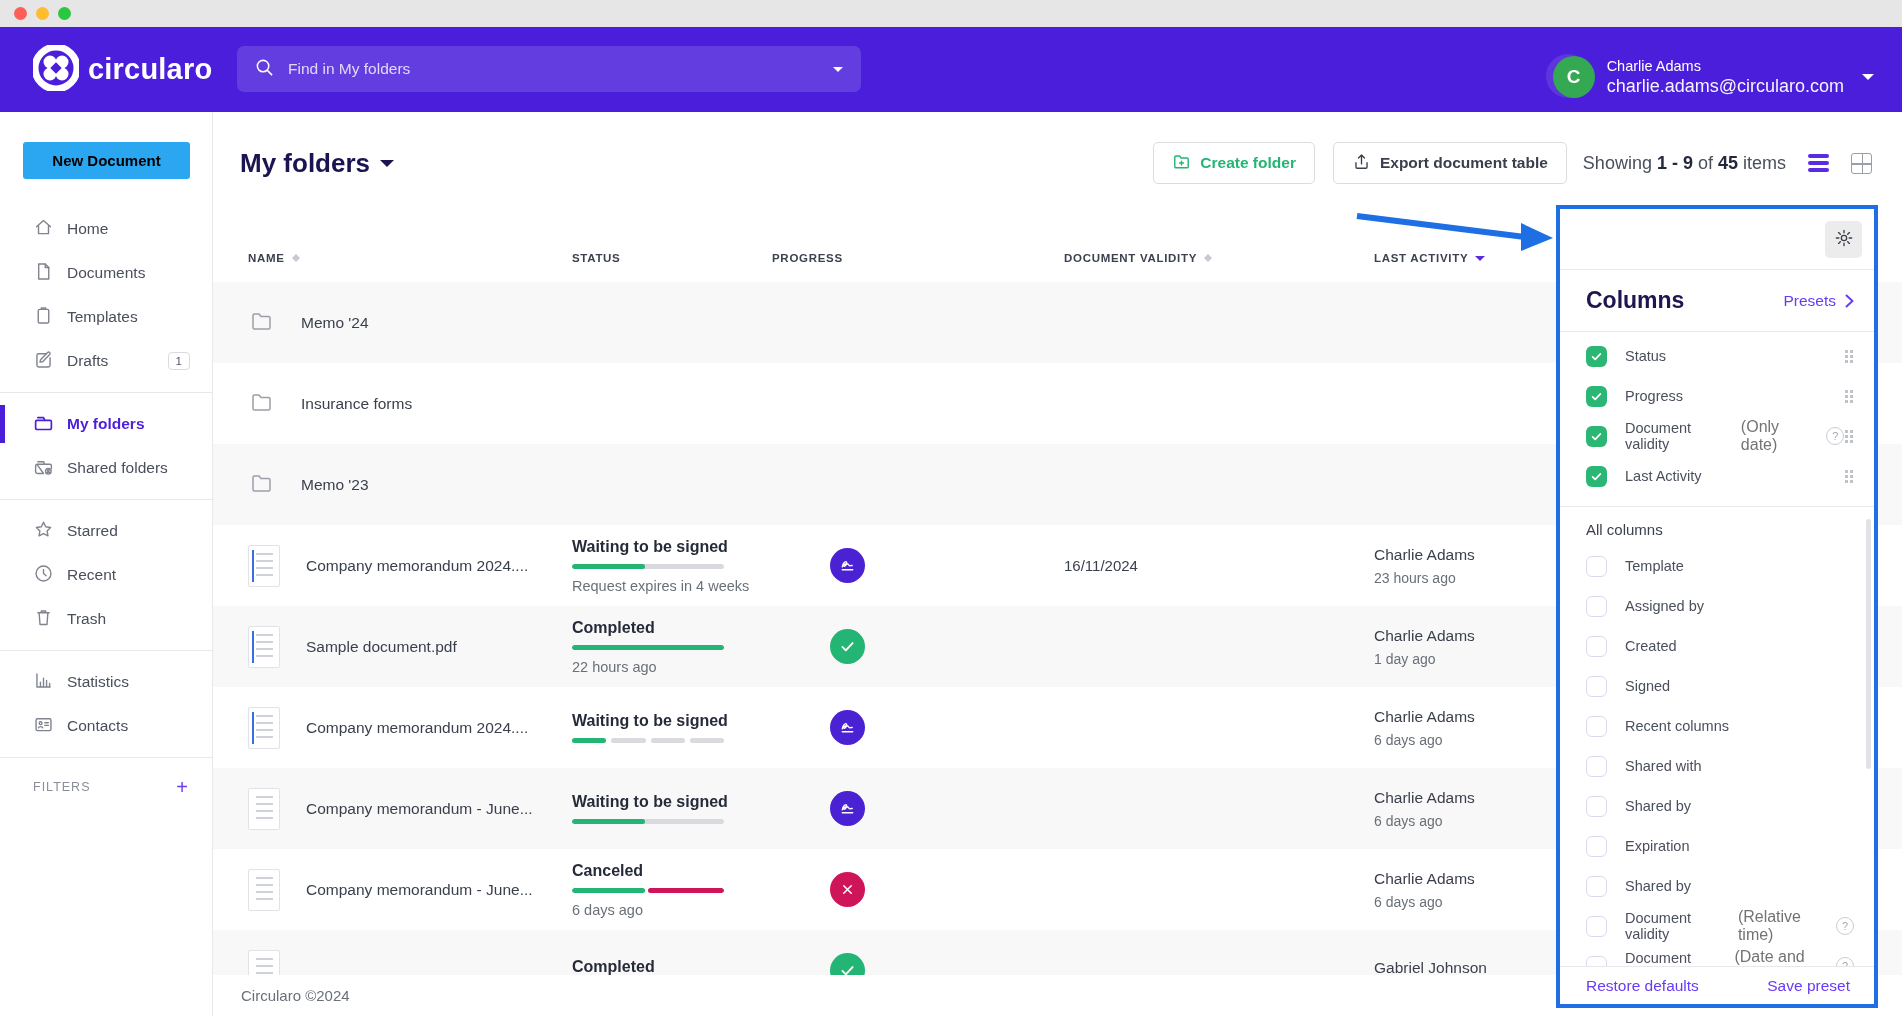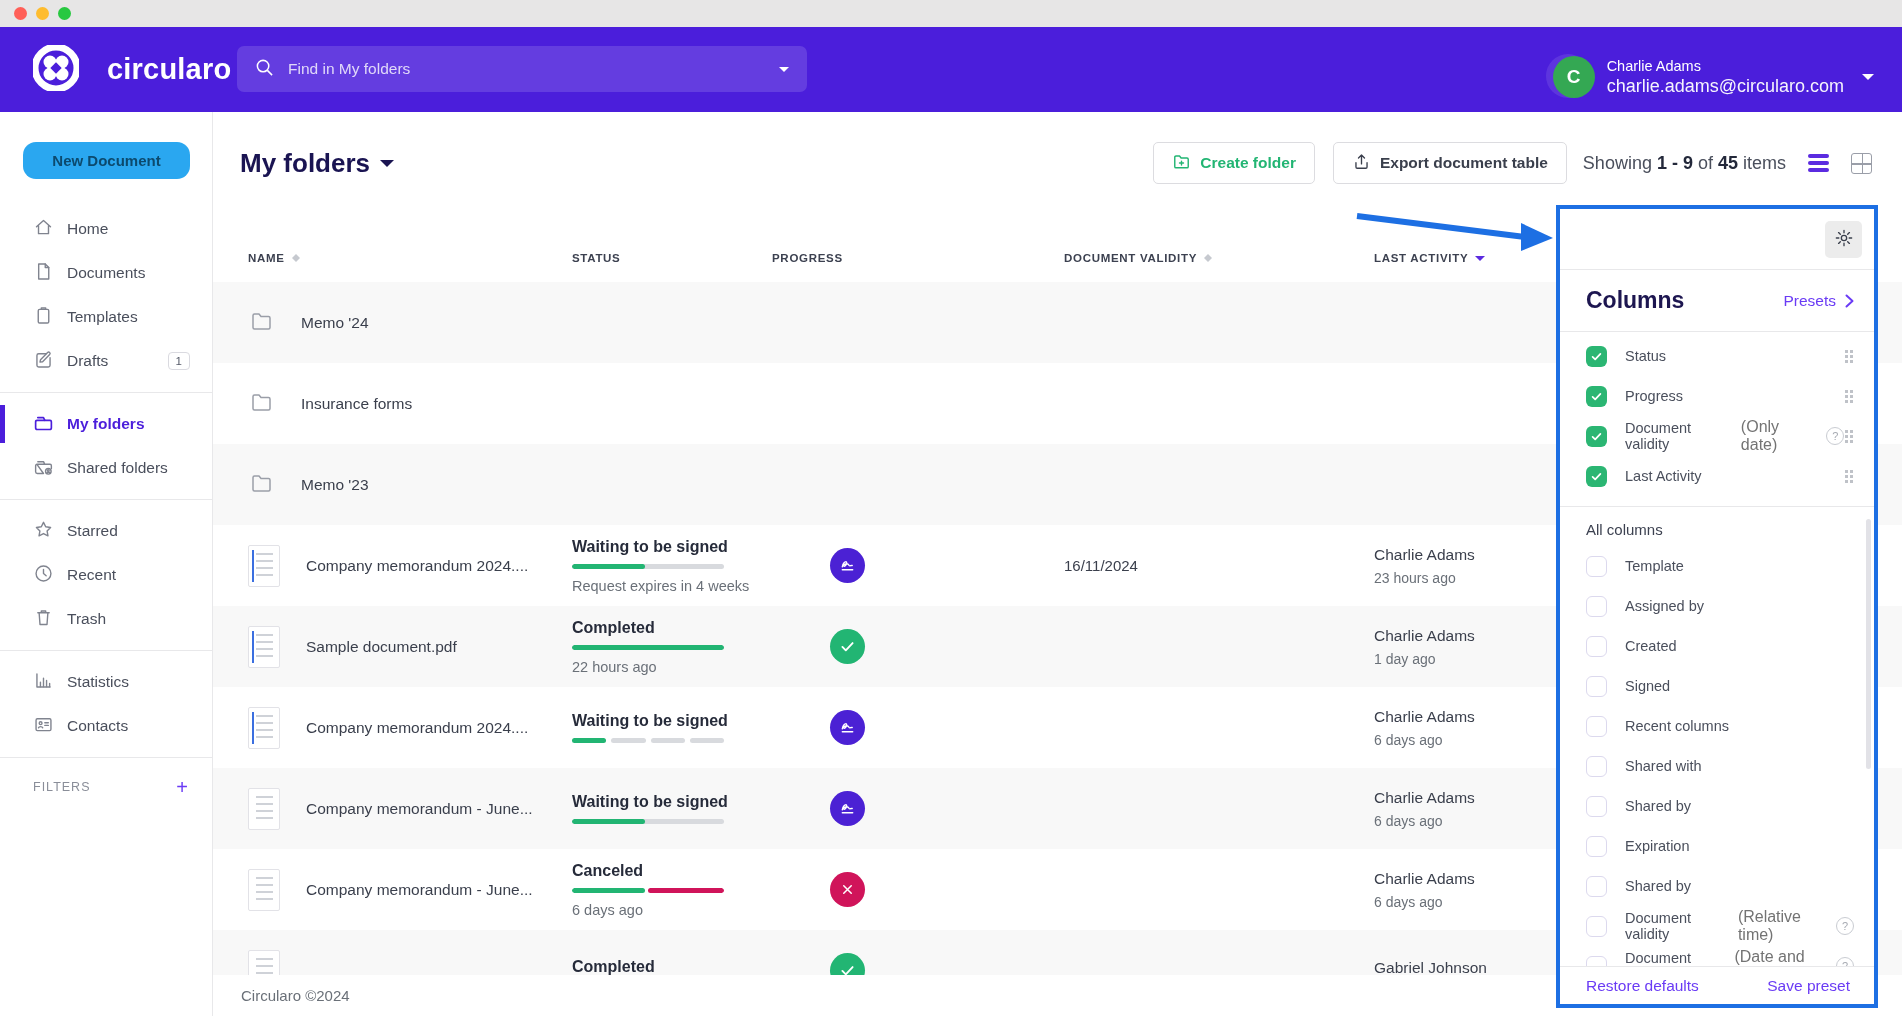--- a/index.html
+++ b/index.html
@@ -13,37 +13,37 @@
   body{font-family:"Liberation Sans","DejaVu Sans",sans-serif;background:#fff}
   .window{position:relative;width:1902px;height:1016px;overflow:hidden;background:#fff}
 
   
   .titlebar{position:absolute;top:0;left:0;right:0;height:27px;background:#E7E6E6;display:flex;align-items:center;gap:9px;padding-left:14px}
   .tdot{width:13px;height:13px;border-radius:50%}
   .tdot.r{background:#FF5F57}.tdot.y{background:#FEBC2E}.tdot.g{background:#28C840}
 
   
   .appbar{position:absolute;top:27px;left:0;right:0;height:85px;background:var(--purple);display:flex;align-items:center}
-  .logo{display:flex;align-items:center;gap:28px;margin-left:33px;width:176px}
+  .logo{display:flex;align-items:center;gap:9px;margin-left:33px;width:176px}
   .logo-text{color:#fff;font-size:29px;font-weight:bold;letter-spacing:.2px}
-  .search{position:absolute;left:237px;top:19px;width:570px;height:46px;background:rgba(255,255,255,.14);border-radius:7px;display:flex;align-items:center;padding:0 18px}
+  .search{position:absolute;left:237px;top:19px;width:624px;height:46px;background:rgba(255,255,255,.14);border-radius:7px;display:flex;align-items:center;padding:0 18px}
   .search input{flex:1;background:transparent;border:none;outline:none;color:#fff;font-size:15.5px;margin-left:14px;font-family:inherit}
   .search input::placeholder{color:rgba(255,255,255,.8)}
   .search .chev{border:5px solid transparent;border-top-color:#fff;margin-top:5px}
   .bell-wrap{position:absolute;right:312px;top:27px;width:44px;height:44px;border-radius:50%;background:rgba(255,255,255,.1);display:flex;align-items:center;justify-content:center;cursor:pointer}
   .user{position:absolute;right:28px;top:29px;display:flex;align-items:center;gap:12px;cursor:pointer}
   .avatar{width:42px;height:42px;border-radius:50%;background:#34A853;color:#fff;font-size:19px;font-weight:bold;display:flex;align-items:center;justify-content:center}
   .user-meta{color:#fff;line-height:1.25}
   .user-name{font-size:14.5px}
   .user-email{font-size:18px;opacity:.95}
   .user .chev{border:6px solid transparent;border-top-color:#fff;margin-top:6px;margin-left:6px}
 
   
   .sidebar{position:absolute;top:112px;left:0;bottom:0;width:213px;background:#fff;border-right:1px solid var(--line)}
-  .newdoc{display:block;margin:30px 0 0 23px;width:167px;height:37px;background:var(--newdoc);color:#0c4a6e;border:none;border-radius:13px;font-size:15px;font-weight:bold;font-family:inherit;cursor:pointer}
+  .newdoc{display:block;margin:30px 0 0 23px;width:167px;height:37px;background:var(--newdoc);color:#000000;border:none;border-radius:3px;font-size:15px;font-weight:bold;font-family:inherit;cursor:pointer}
   .nav{margin-top:28px}
   .nav-item{position:relative;display:flex;align-items:center;height:44px;padding-left:33px;cursor:pointer;color:#585D6A}
   .nav-item .lbl{margin-left:13px;font-size:15.5px;color:#4A4F5C}
   .nav-item svg{stroke:#80848F;fill:none;stroke-width:1.6;stroke-linecap:round;stroke-linejoin:round}
   .nav-item.active{color:var(--purple)}
   .nav-item.active .lbl{color:var(--purple);font-weight:bold}
   .nav-item.active svg{stroke:var(--purple);stroke-width:1.9}
   .nav-item.active::before{content:"";position:absolute;left:0;top:3px;bottom:3px;width:5px;background:var(--purple)}
   .nav-badge{margin-left:auto;margin-right:22px;border:1px solid #DADAE0;border-radius:4px;font-size:11.5px;color:#555A68;padding:2px 7px}
   .nav-div{height:1px;background:var(--line);margin:9px 0}

